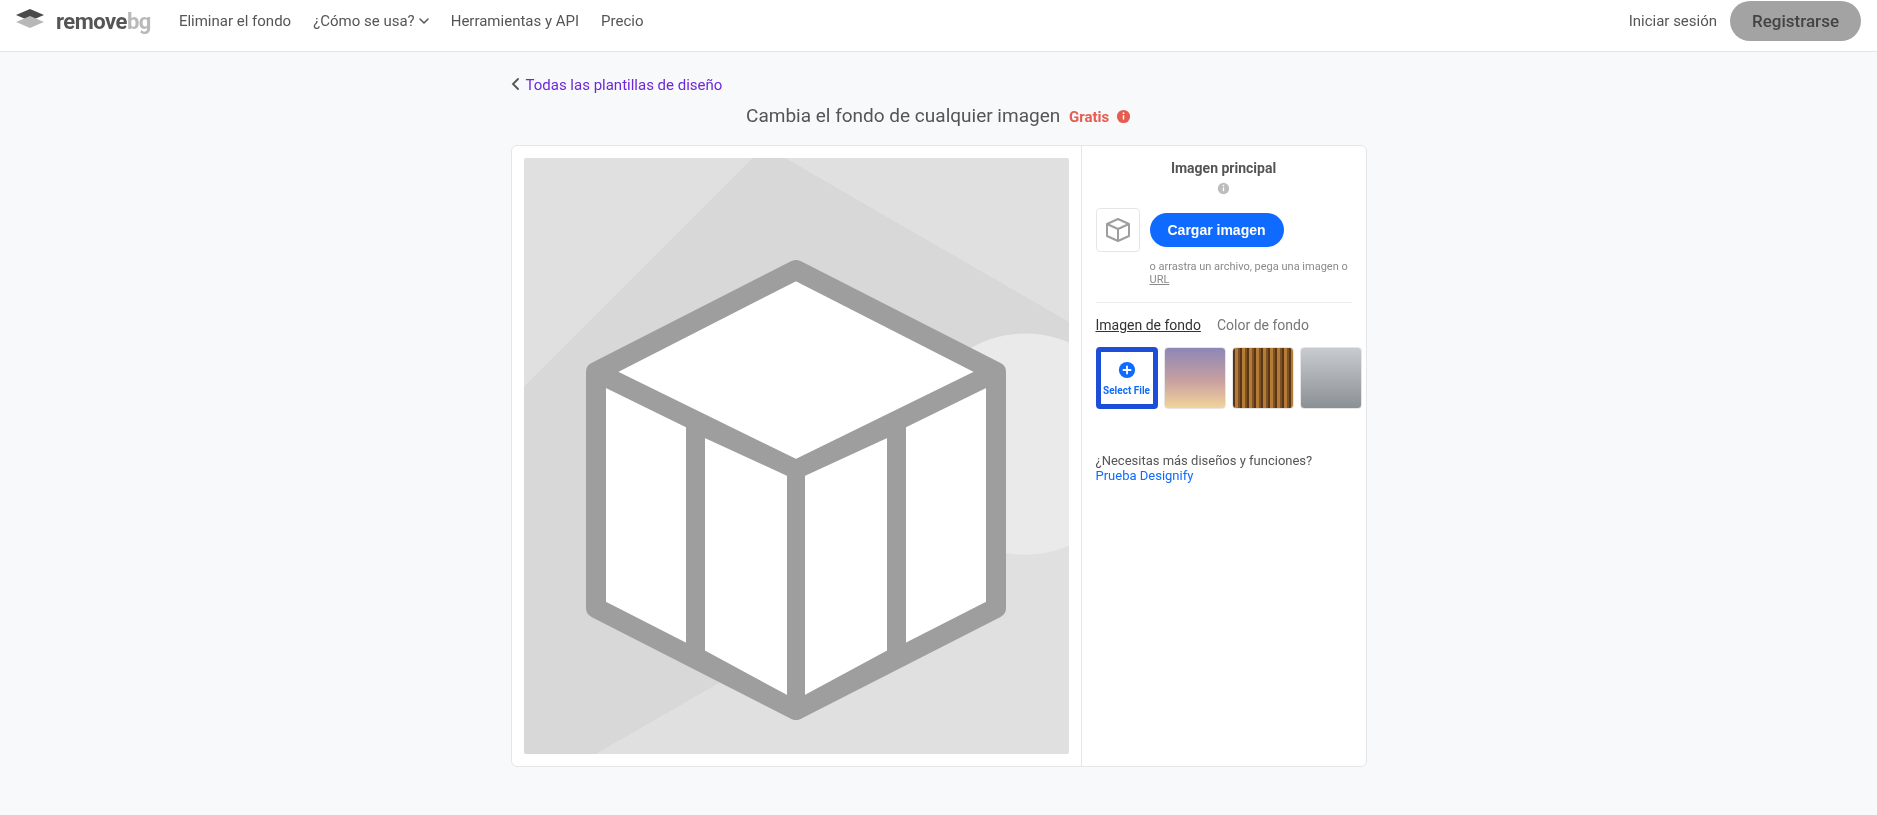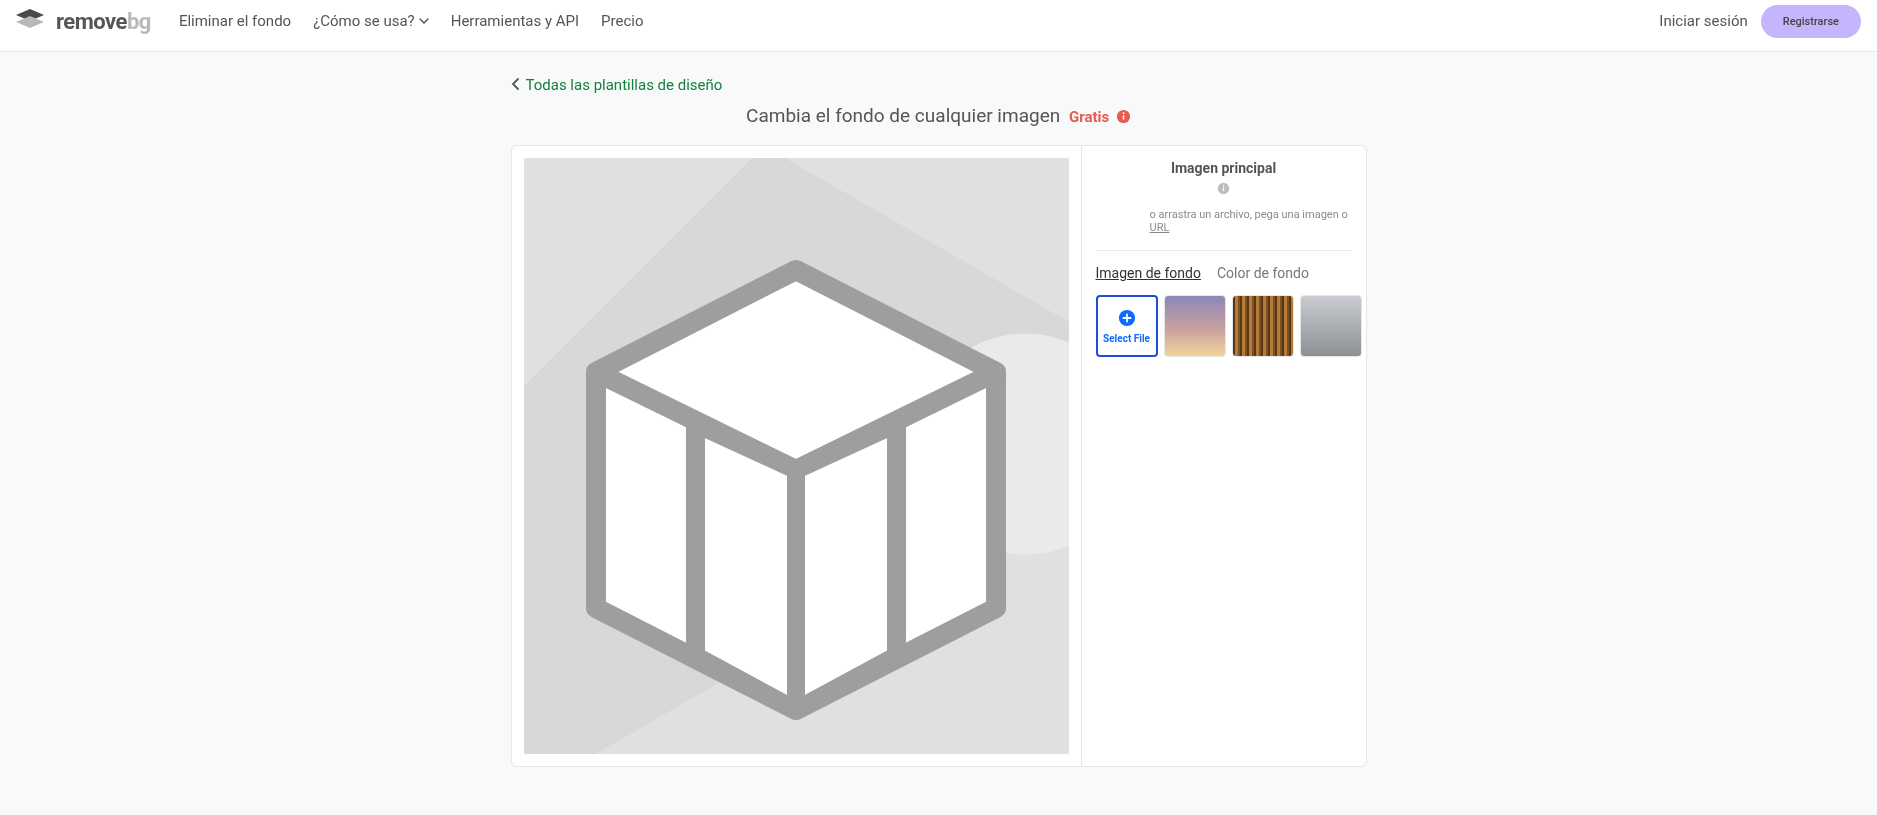--- a/index.html
+++ b/index.html
@@ -8,26 +8,26 @@
 
   
   header.topbar { display:flex; align-items:center; justify-content:space-between; padding:0 8px 9px 8px; height:52px; border-bottom:1px solid #e6e6e6;}
   .nav-left{ display:flex; align-items:center; gap:22px;}
   .logo{ display:flex; align-items:center; gap:10px; padding:0 6px;}
   .logo-text{ font-size:22px; font-weight:700; color:#555; letter-spacing:-0.5px;}
   .logo-text .bg{ color:#b9b9b9; font-weight:700;}
   .nav-item{ font-size:15px; color:#555; cursor:pointer; display:flex; align-items:center; gap:4px;}
   .chev{ display:inline-block;}
   .nav-right{ display:flex; align-items:center; gap:13px; padding-right:8px;}
-  .signup-btn{ background:#c4b5fd; border-radius:22px; padding:10px 22px; font-size:11px; color:#444; cursor:pointer; font-weight:500;}
+  .signup-btn{ background:#a3a3a3; border-radius:22px; padding:10px 22px; font-size:17px; color:#444; cursor:pointer; font-weight:500;}
 
   
   .page-body{ background:#f8f9fa; min-height:calc(100vh - 52px); padding-top:24px;}
   .content{ max-width:1206px; margin:0 auto; padding:0 175px;}
-  .back-link{ display:flex; align-items:center; gap:6px; font-size:15px; color:#15803d; cursor:pointer; margin-bottom:10px;}
+  .back-link{ display:flex; align-items:center; gap:6px; font-size:15px; color:#6d28d9; cursor:pointer; margin-bottom:10px;}
   .page-title{ text-align:center; font-size:38px; font-weight:800; color:#444; letter-spacing:-0.5px; margin-bottom:6px;}
   .page-sub{ text-align:center; font-size:19px; color:#555; margin-bottom:18px;}
   .page-sub .free{ color:#e65c4f; font-weight:700; font-size:15px; margin-left:4px;}
   .page-sub .info-ic{ display:inline-flex; vertical-align:middle; margin-left:2px;}
 
   
   .card{ background:#fff; border:1px solid #e6e6e6; border-radius:6px; display:flex; min-height:620px; overflow:hidden;}
   .preview-pane{ flex:1; padding:12px; border-right:1px solid #e6e6e6;}
   .preview-canvas{ width:100%; height:100%; min-height:596px; border-radius:2px; position:relative; overflow:hidden;
      background:
@@ -45,21 +45,21 @@
   .thumb{ width:44px; height:44px; border:1px solid #e6e6e6; border-radius:4px; display:flex; align-items:center; justify-content:center; background:#fff;}
   .btn-primary{ background:#0f6bff; color:#fff; font-weight:700; font-size:14px; border:none; border-radius:22px; padding:9px 18px; cursor:pointer;}
   .drag-hint{ font-size:11px; color:#8a8a8a; margin-top:8px; margin-left:54px;}
   .drag-hint .url{ text-decoration:underline; cursor:pointer;margin-top:38px;}
 
   .tabs{ display:flex; gap:16px; font-size:14px; font-weight:400;}
   .tab{ color:#777; cursor:pointer; padding-bottom:2px;}
   .tab.active{ color:#333; text-decoration:underline;}
   .bg-row{ display:flex; gap:6px; margin-top:12px;}
   .bg-tile{ width:62px; height:62px; border-radius:4px; border:1px solid #e6e6e6; cursor:pointer; flex-shrink:0;}
-  .bg-tile.select{ border:2px solid #1d4ed8; display:flex; flex-direction:column; align-items:center; justify-content:center; gap:4px; color:#0f6bff; font-size:10px; font-weight:700;}
+  .bg-tile.select{ border:5px solid #1d4ed8; display:flex; flex-direction:column; align-items:center; justify-content:center; gap:4px; color:#0f6bff; font-size:10px; font-weight:700;}
   .plus-circle{ width:18px; height:18px;}
   .bg-1{ background:linear-gradient(180deg,#8d87b6 0%, #c9a0a0 55%, #f2d49a 100%);}
   .bg-2{ background:repeating-linear-gradient(90deg,#5a3518 0 2px,#b57c38 2px 5px,#7d5324 5px 7px);}
   .bg-3{ background:linear-gradient(180deg,#c8ccd0 0%, #a4a8ad 60%, #8b9095 100%);}
 
   .cta-line{ font-size:13px; color:#555; margin-top:44px;}
   .cta-line a{ color:#0f6bff; cursor:pointer;}
 </style>
 </head>
 <body>
@@ -159,20 +159,34 @@
           <div class="sp-label">
             <span>Imagen principal</span>
             <span>
               <svg width="13" height="13" viewBox="0 0 16 16">
                   <circle cx="8" cy="8" r="7" fill="#bdbdbd"></circle>
                   <rect x="7.2" y="6.5" width="1.6" height="5" fill="#fff" rx="0.8"></rect>
                   <circle cx="8" cy="4.4" r="1" fill="#fff"></circle>
                 </svg>
             </span>
           </div>
+          <div class="sp-row">
+            <div class="thumb">
+              <svg width="28" height="28" viewBox="0 0 28 28">
+                <g fill="#fff" stroke="#9e9e9e" stroke-width="2" stroke-linejoin="round">
+                  <polygon points="14,3 25,8 25,20 14,25 3,20 3,8"></polygon>
+                  <polyline points="3,8 14,13 25,8" fill="none"></polyline>
+                  <line x1="14" y1="13" x2="14" y2="25"></line>
+                </g>
+              </svg>
+            </div>
+            <button class="btn-primary">
+              <span>Cargar imagen</span>
+            </button>
+          </div>
           <div class="drag-hint">
             <span>o arrastra un archivo, pega una imagen o </span><span class="url">URL</span>
           </div>
         </div>
 
         <div class="sp-section">
           <div class="tabs">
             <span class="tab active">Imagen de fondo</span>
             <span class="tab">Color de fondo</span>
           </div>
@@ -185,19 +199,22 @@
                     <rect x="5" y="9" width="10" height="2" fill="#fff" rx="1"></rect>
                   </svg>
               </span>
               <span>Select File</span>
             </div>
             <div class="bg-tile bg-1"></div>
             <div class="bg-tile bg-2"></div>
             <div class="bg-tile bg-3"></div>
           </div>
 
+          <div class="cta-line">
+            <span>¿Necesitas más diseños y funciones? </span><a>Prueba Designify</a>
+          </div>
         </div>
 
       </div>
     </div>
 
   </div>
 </div>
 
 </body></html>

